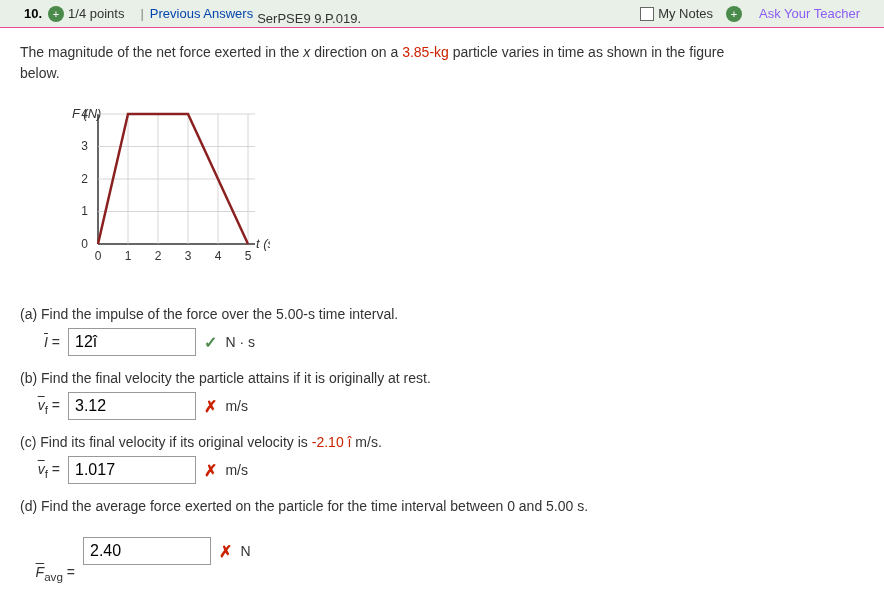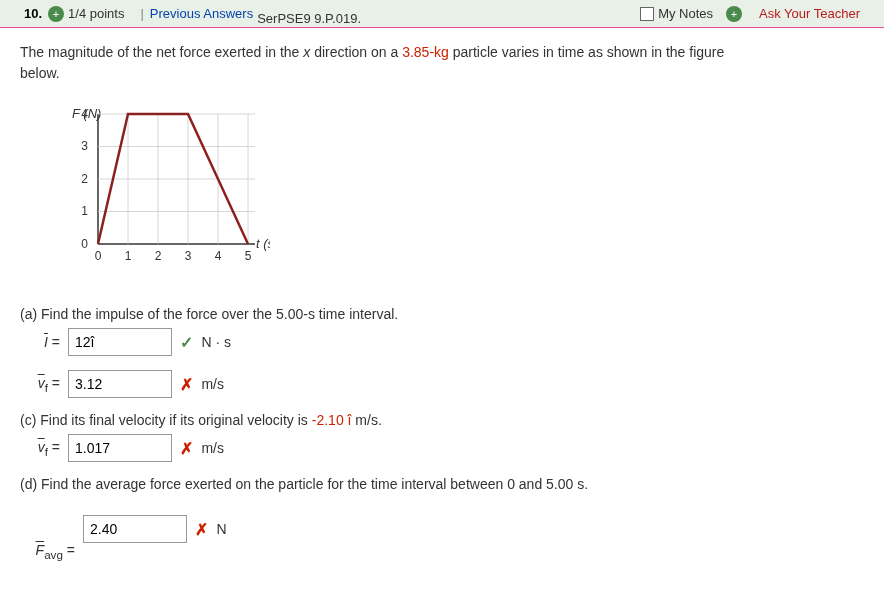--- a/index.html
+++ b/index.html
@@ -86,21 +86,21 @@
       width: 16px;
       height: 16px;
       font-size: 11px;
       cursor: pointer;
       display: inline-flex;
       align-items: center;
       justify-content: center;
       margin-right: 4px;
     }
     .header-bar .ask-teacher-label {
-      color: #b91c1c;
+      color: #8b5cf6;
     }
 
     
     .main-content {
       padding: 14px 20px;
     }
 
     .problem-text {
       color: #333;
       line-height: 1.5;
@@ -138,22 +138,22 @@
     }
     .vector-label {
       font-size: 14px;
       color: #333;
       min-width: 40px;
       text-align: right;
     }
     .answer-input {
       border: 1px solid #999;
       padding: 3px 6px;
-      font-size: 14px;
-      width: 104px;
+      font-size: 16px;
+      width: 128px;
       height: 28px;
     }
     .check-icon {
       color: #4a8a4a;
       font-size: 16px;
       font-weight: bold;
     }
     .cross-icon {
       color: #cc2200;
       font-size: 16px;
@@ -244,20 +244,23 @@
         <span style="text-decoration: overline; font-style: italic;">I</span> =
       </span>
       <input class="answer-input" type="text" value="12î" style="">
       <span class="check-icon">✓</span>
       <span class="unit-text">N · s</span>
     </div>
   </div>
 
   
   <div class="part-section">
+    <div class="part-label">
+      <span>(b) Find the final velocity the particle attains if it is originally at rest.</span>
+    </div>
     <div class="answer-row">
       <span class="vector-label">
         <span style="text-decoration: overline; font-style: italic;">v</span><sub>f</sub> =
       </span>
       <input class="answer-input" type="text" value="3.12" style="">
       <span class="cross-icon">✗</span>
       <span class="unit-text">m/s</span>
     </div>
   </div>
 

